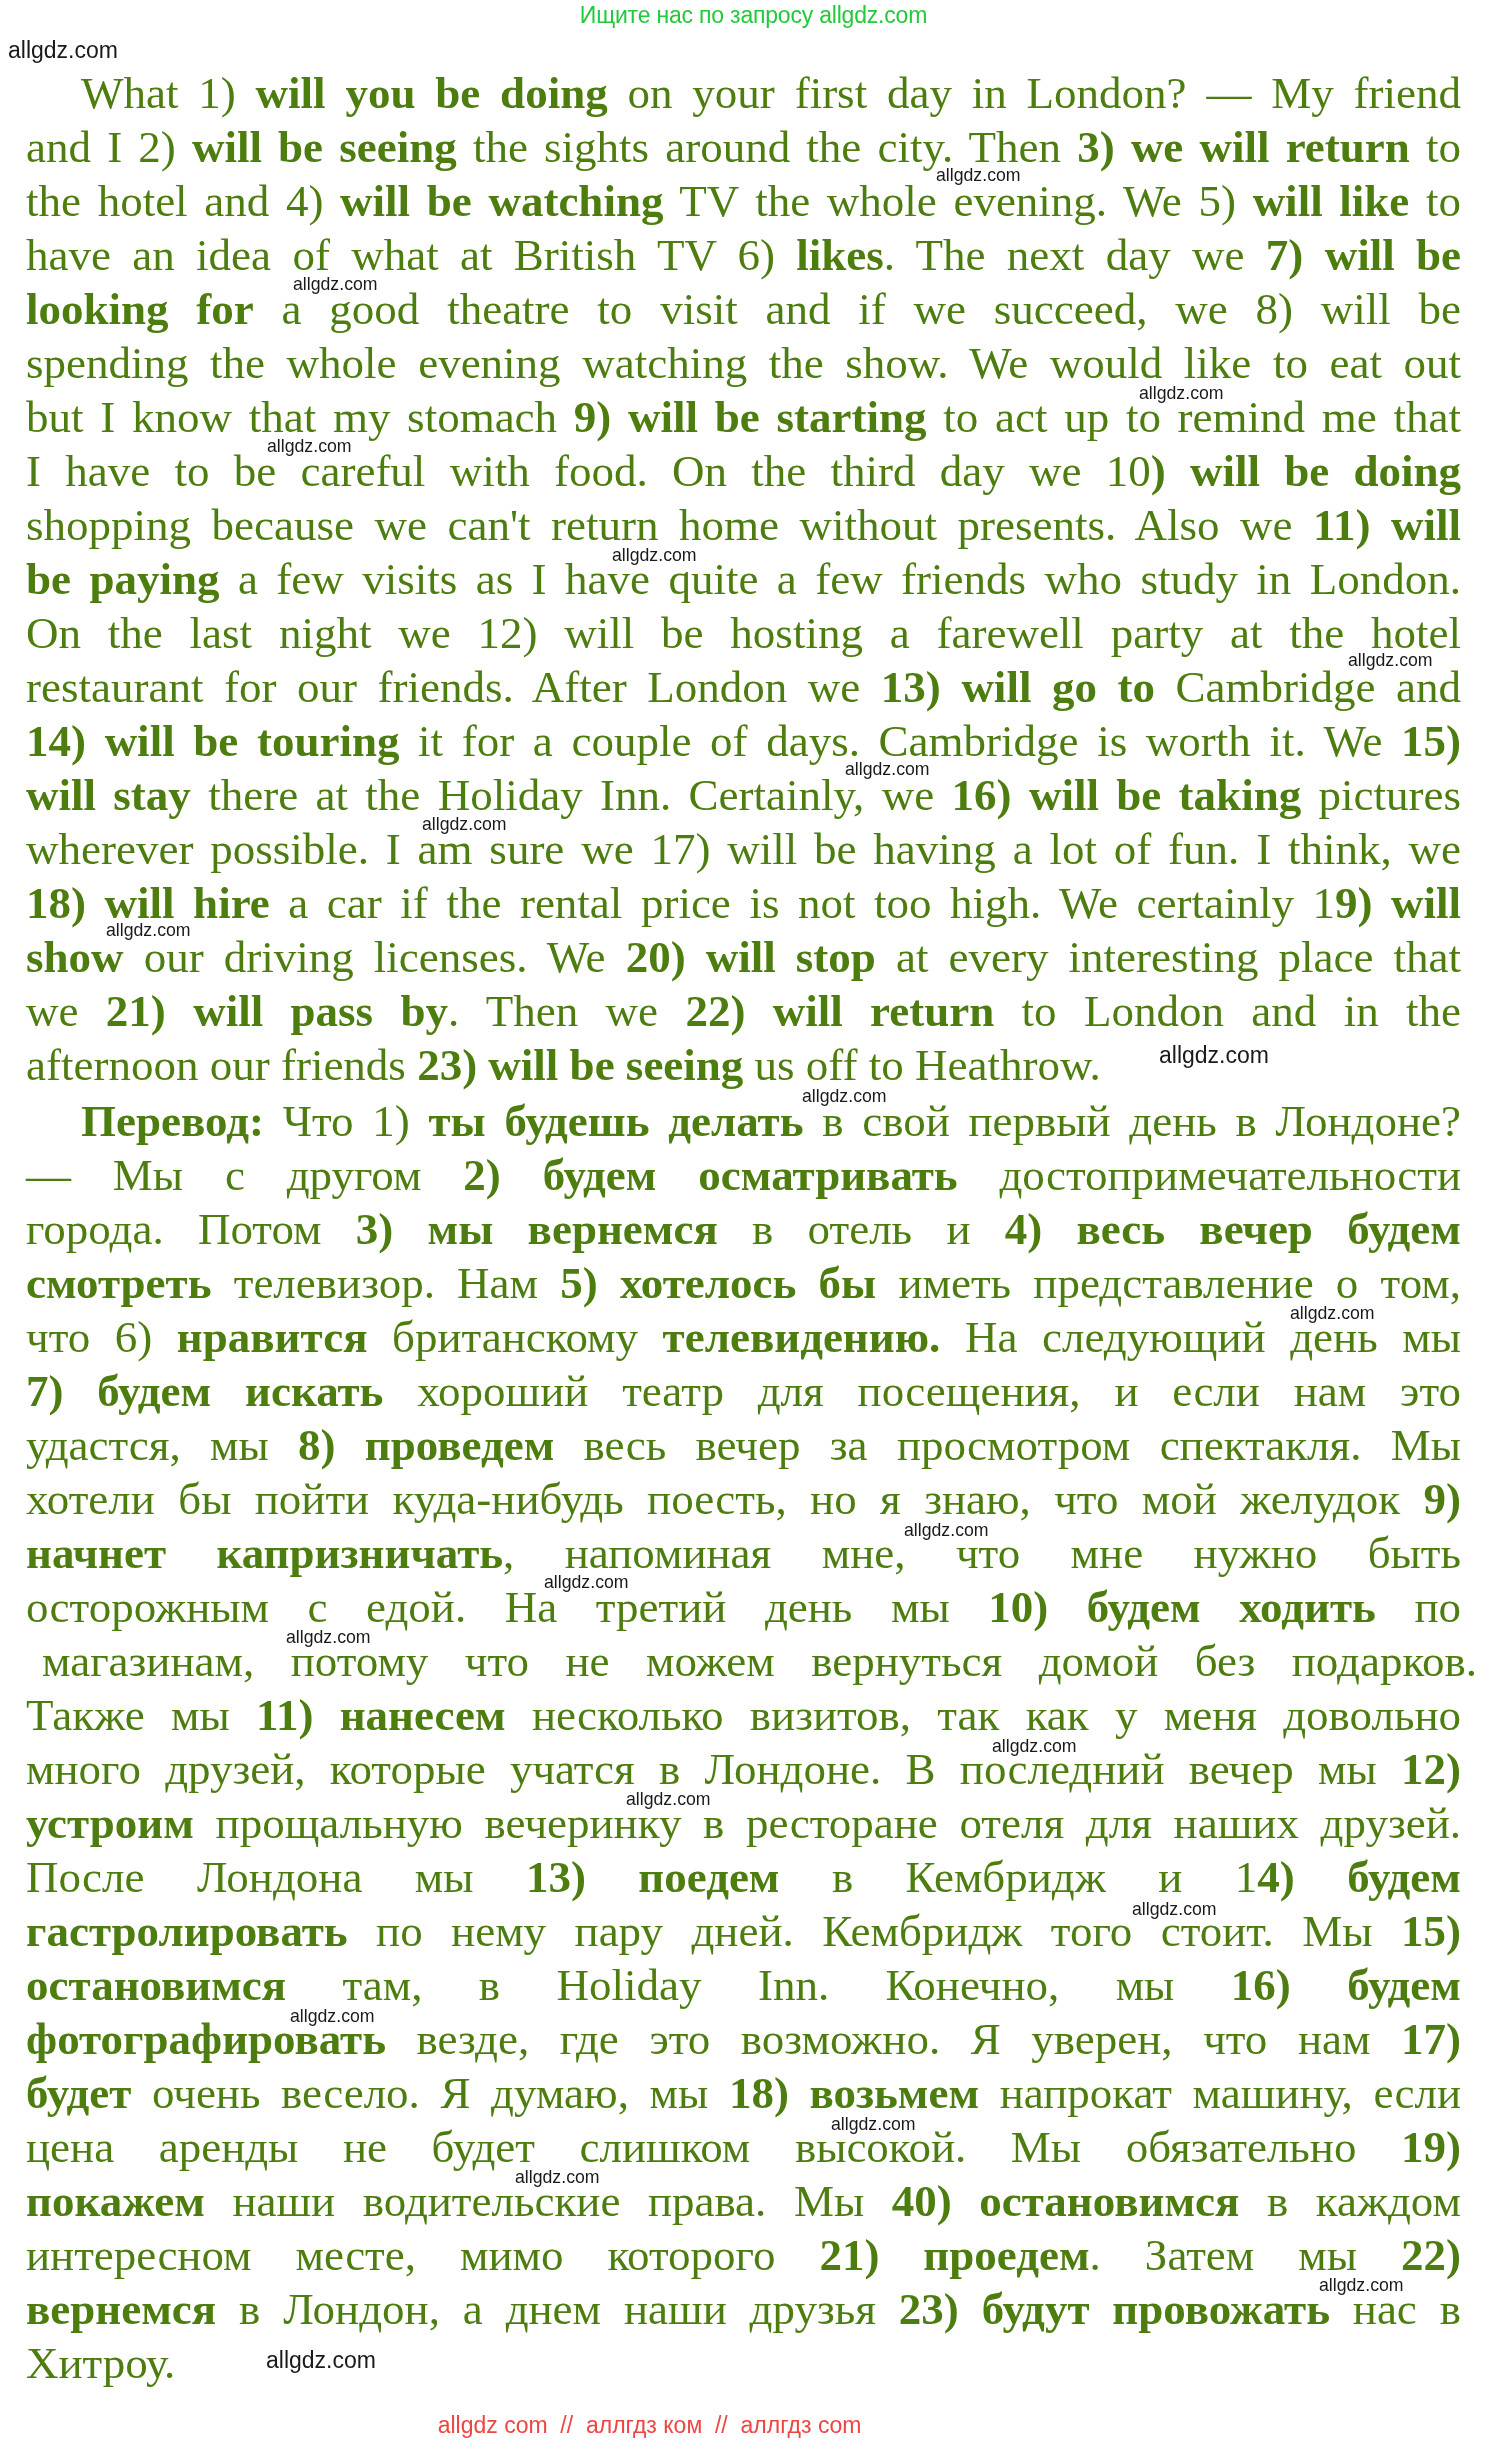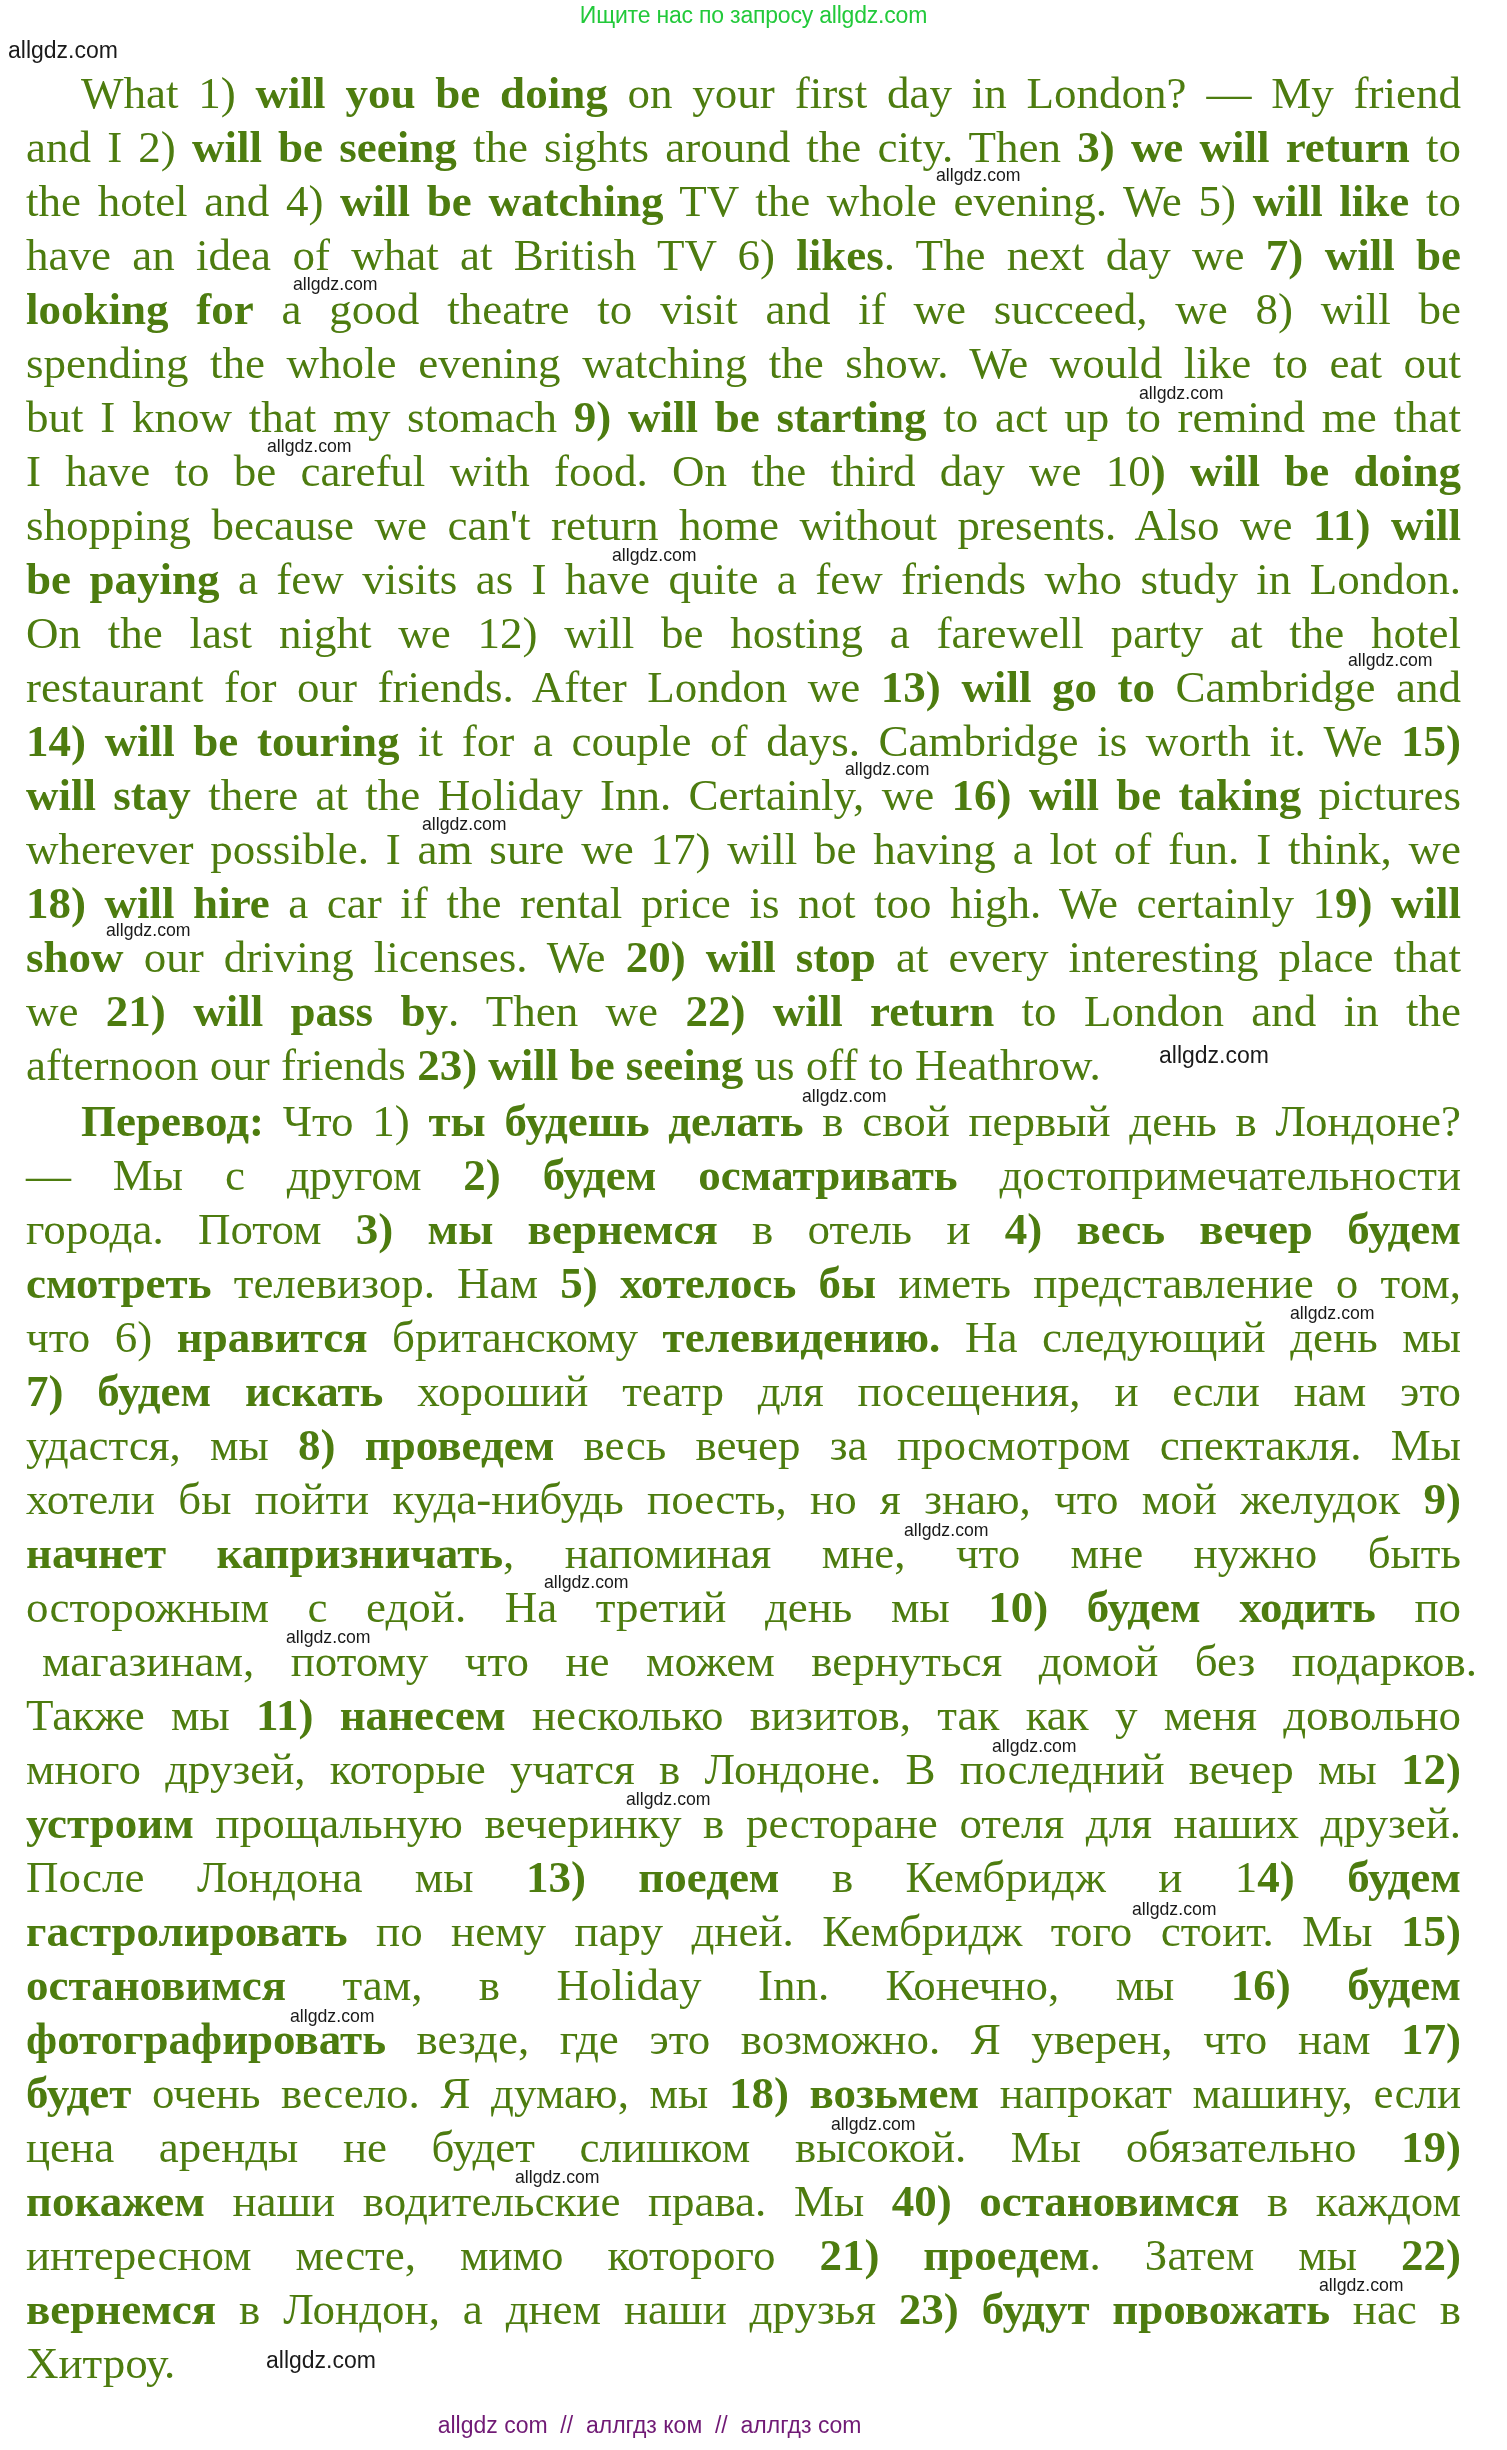--- a/index.html
+++ b/index.html
@@ -5,21 +5,21 @@
   html, body { margin: 0; padding: 0; background: #ffffff; }
   body { width: 1507px; height: 2450px; position: relative; overflow: hidden; }
   .top-banner {
     position: absolute; left: 0; top: 1.6px; width: 1507px; text-align: center;
     font-family: "Liberation Sans", "DejaVu Sans", sans-serif; font-size: 23px;
     color: #22c93a; letter-spacing: -0.2px;
   }
   .footer-banner {
     position: absolute; left: 0; top: 2412px; width: 1299px; text-align: center;
     font-family: "Liberation Sans", "DejaVu Sans", sans-serif; font-size: 23px;
-    color: #701a75; white-space: pre;
+    color: #ef4444; white-space: pre;
   }
   .text-block { position: absolute; left: 26px; width: 1435px; }
   .line {
     position: absolute; left: 0; width: 1435px; height: 54px;
     font-family: "Liberation Serif", "DejaVu Serif", serif; font-size: 45px;
     line-height: 54px; color: #4d7c0f; white-space: nowrap;
     text-align: justify; text-align-last: justify;
   }
   .line.indent { padding-left: 55px; width: 1380px; }
   .line.last { text-align: left; text-align-last: left; }

